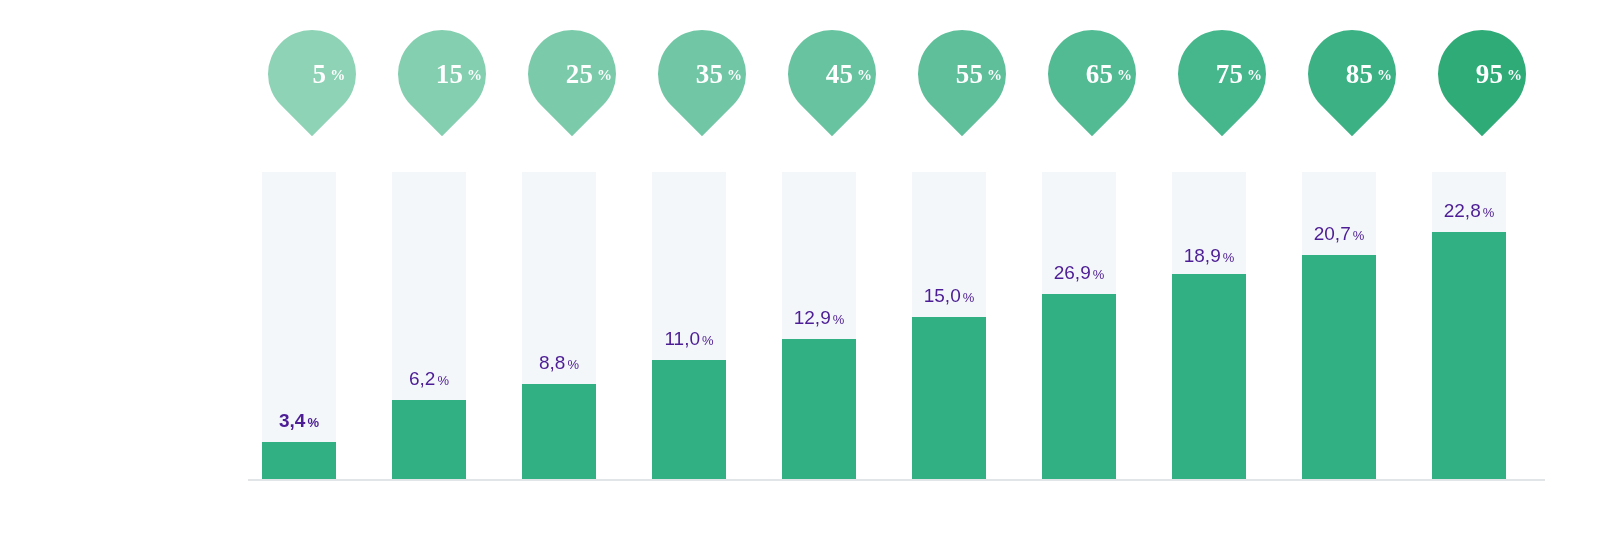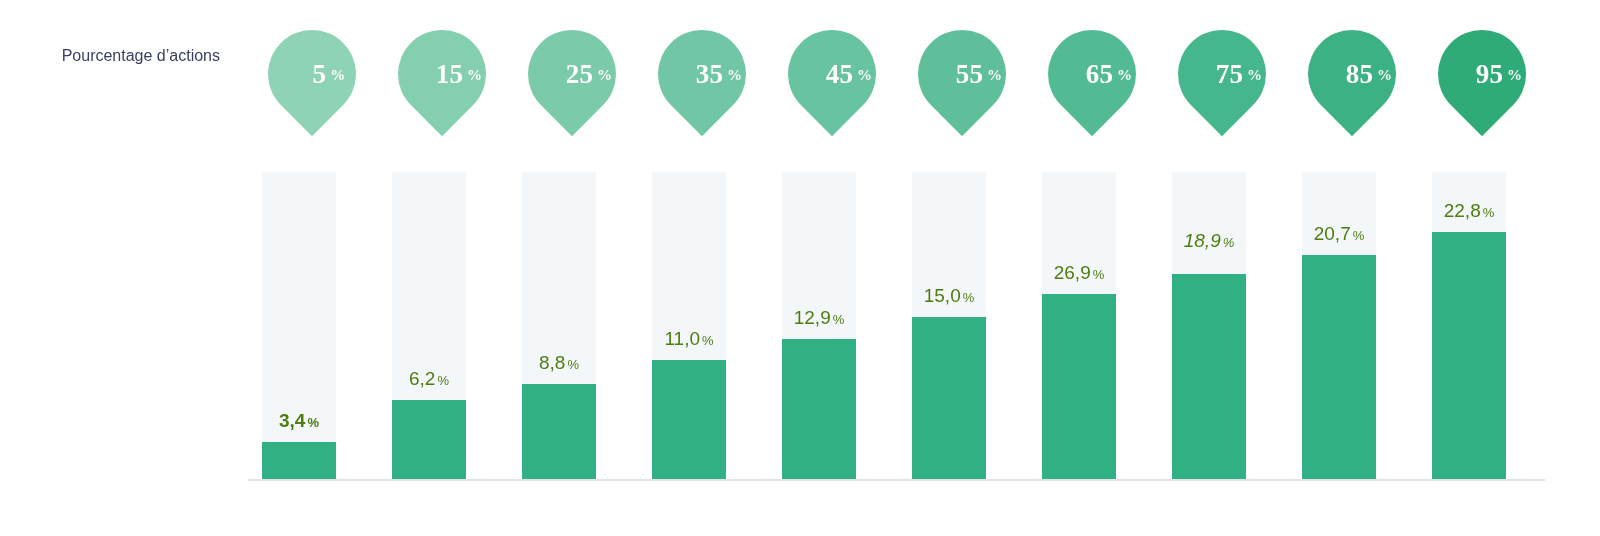--- a/index.html
+++ b/index.html
@@ -88,21 +88,21 @@
     position:absolute;
     left:14px;
     width:74px;
     background:#31b183;
   }
   .bar-value{
     position:absolute;
     left:0;
     width:102px;
     text-align:center;
-    color:#4d7c0f;
+    color:#4c1d95;
     font-size:19px;
     font-family:"Liberation Sans", sans-serif;
     white-space:nowrap;
   }
   .bar-value .pct{
     font-size:13px;
     margin-left:2px;
   }
   .baseline{
     position:absolute;
@@ -112,21 +112,20 @@
     height:2px;
     background:#e2e5e7;
   }
 </style>
 </head>
 <body>
 
 <div class="canvas">
 
   <div class="row-label" id="label-pins">
-    <div>Pourcentage d’actions</div>
   </div>
 
 
   <div class="plot" id="plot">
       <div class="col" style="left: 0px;">
         <div class="pin" style="background: rgb(142, 211, 182);"></div>
         <div class="pin-text">
           <span>5</span>
           <span class="pct">%</span>
         </div>
@@ -195,21 +194,21 @@
         <div class="bar-value" style="top: 262px;"><span>26,9</span><span class="pct">%</span></div>
       </div>
       <div class="col" style="left: 910px;">
         <div class="pin" style="background: rgb(70, 183, 140);"></div>
         <div class="pin-text">
           <span>75</span>
           <span class="pct">%</span>
         </div>
         <div class="track" style="top: 172px; height: 307px; background: rgb(244, 247, 249);"></div>
         <div class="bar" style="top: 274px; height: 205px; background: rgb(49, 177, 131);"></div>
-        <div class="bar-value" style="top: 230px; font-style: italic;"><span>18,9</span><span class="pct">%</span></div>
+        <div class="bar-value" style="top: 245px;"><span>18,9</span><span class="pct">%</span></div>
       </div>
       <div class="col" style="left: 1040px;">
         <div class="pin" style="background: rgb(60, 177, 132);"></div>
         <div class="pin-text">
           <span>85</span>
           <span class="pct">%</span>
         </div>
         <div class="track" style="top: 172px; height: 307px; background: rgb(244, 247, 249);"></div>
         <div class="bar" style="top: 255px; height: 224px; background: rgb(49, 177, 131);"></div>
         <div class="bar-value" style="top: 223px;"><span>20,7</span><span class="pct">%</span></div>

